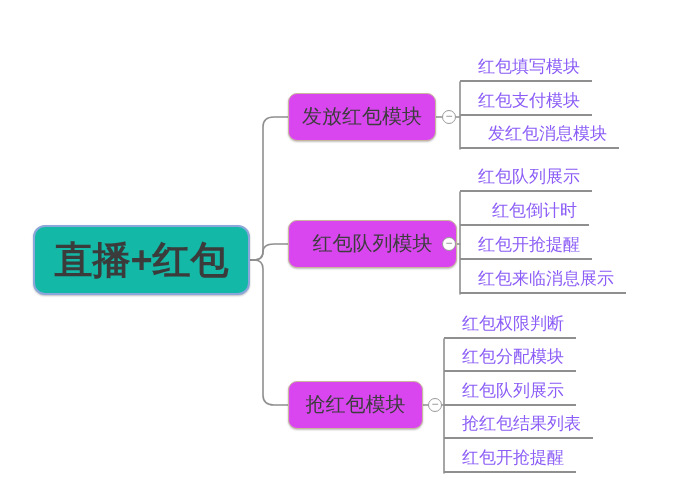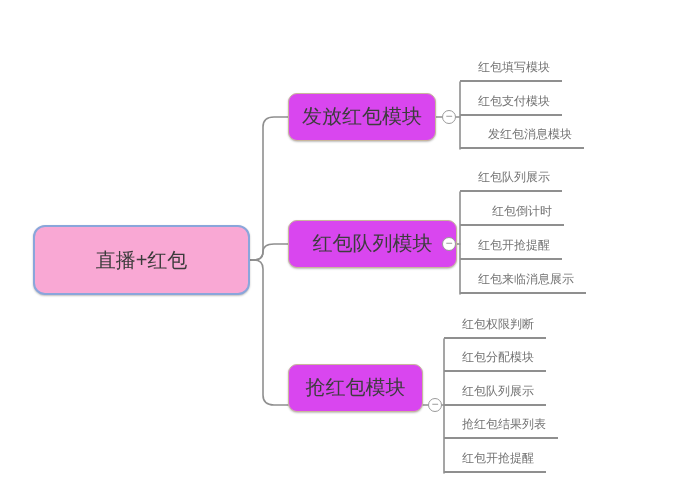--- a/index.html
+++ b/index.html
@@ -4,45 +4,45 @@
 <style>
   html,body{margin:0;padding:0;background:#ffffff;}
   .canvas{
     position:relative;width:673px;height:504px;background:#ffffff;overflow:hidden;
     font-family:"Liberation Sans","DejaVu Sans",sans-serif;color:#3d3d3d;
   }
   .canvas svg{position:absolute;left:0;top:0;}
   .node{position:absolute;box-sizing:border-box;text-align:center;}
   .root{
     left:33px;top:225px;width:217px;height:70px;
-    background:#f9a8d4;border:2px solid #8aa6db;border-radius:12px;
-    font-size:20px;font-weight:normal;line-height:66px;color:#3b3b3b;
+    background:#14b8a6;border:2px solid #8aa6db;border-radius:12px;
+    font-size:38px;font-weight:bold;line-height:66px;color:#3b3b3b;
     box-shadow:0 1px 2px rgba(0,0,0,.25);
   }
   .branch{
     background:#d946ef;border:1.5px solid #c9b69c;border-radius:9px;
     font-size:20px;line-height:45px;height:48px;color:#3d3d3d;
     box-shadow:0 1px 2px rgba(0,0,0,.25);
   }
   .b1{left:288px;top:93px;width:148px;}
   .b2{left:288px;top:220px;width:169px;}
-  .b3{left:288px;top:364px;width:135px;}
+  .b3{left:288px;top:381px;width:135px;}
   .toggle{
     position:absolute;width:14px;height:14px;box-sizing:border-box;
     border:1px solid #9a9a9a;border-radius:50%;background:#ffffff;
     font-size:12px;line-height:11px;text-align:center;color:#8f8f8f;
     cursor:pointer;
   }
   .t1{left:442px;top:110px;}
   .t2{left:442px;top:237px;}
   .t3{left:428px;top:398px;}
   .leaf{
     position:absolute;box-sizing:border-box;height:28px;
     padding:0 12px 0 18px;border-bottom:2px solid #8f8f8f;
-    font-size:12px;line-height:26px;white-space:nowrap;color:#737373;
+    font-size:17px;line-height:26px;white-space:nowrap;color:#8b5cf6;
     text-align:center;
   }
 </style>
 </head>
 <body>
 
 <div class="canvas">
 
   <svg width="673" height="504" viewBox="0 0 673 504">
     <g fill="none" stroke="#8f8f8f" stroke-width="1.6" stroke-linecap="round">

